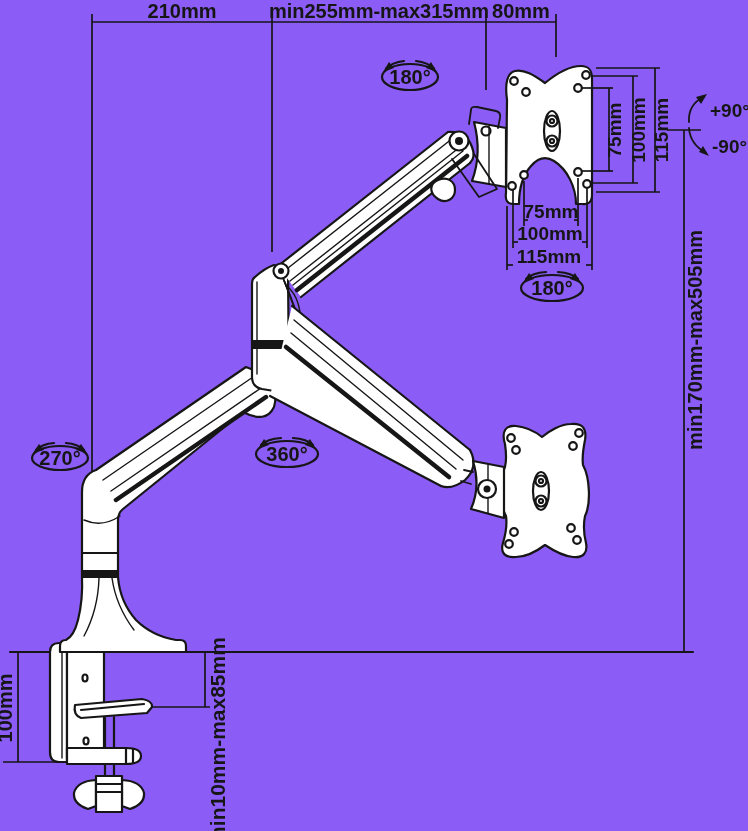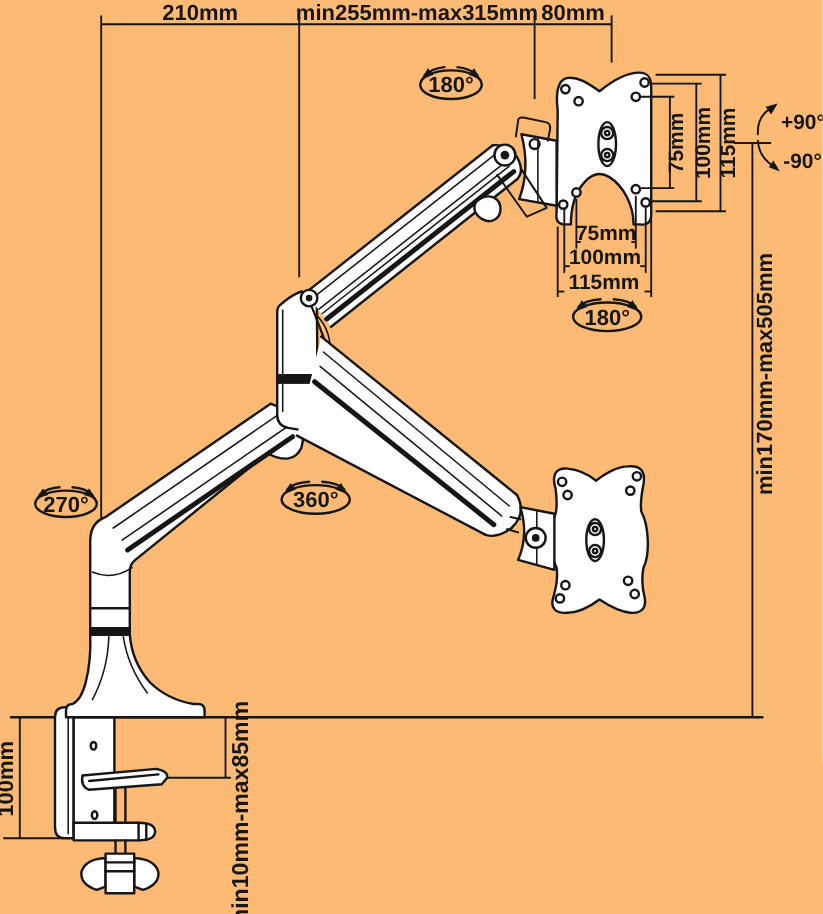--- a/index.html
+++ b/index.html
@@ -1,16 +1,16 @@
 <!DOCTYPE html>
 <html><head>
 <meta charset="utf-8">
 <style>
   html,body{margin:0;padding:0;background:#ffffff;}
-  .stage{position:relative;width:748px;height:831px;background:#fdba74;overflow:hidden;}
+  .stage{position:relative;width:748px;height:831px;background:#8b5cf6;overflow:hidden;}
   svg{display:block;}
   .ink{stroke:#161616;fill:none;stroke-width:2.2;stroke-linecap:round;stroke-linejoin:round;}
   .thin{stroke-width:1.4;}
   .med{stroke-width:1.8;}
   .thick{stroke:#161616;fill:none;stroke-width:4.5;stroke-linecap:round;}
   .dim{stroke:#161616;fill:none;stroke-width:1.7;stroke-linecap:butt;}
   .white{fill:#ffffff;}
   .solid{fill:#161616;stroke:none;}
   text{font-family:"Liberation Sans", sans-serif;font-weight:bold;fill:#161616;}
   .t19{font-size:19px;} .t20{font-size:20px;} .t21{font-size:21px;}

